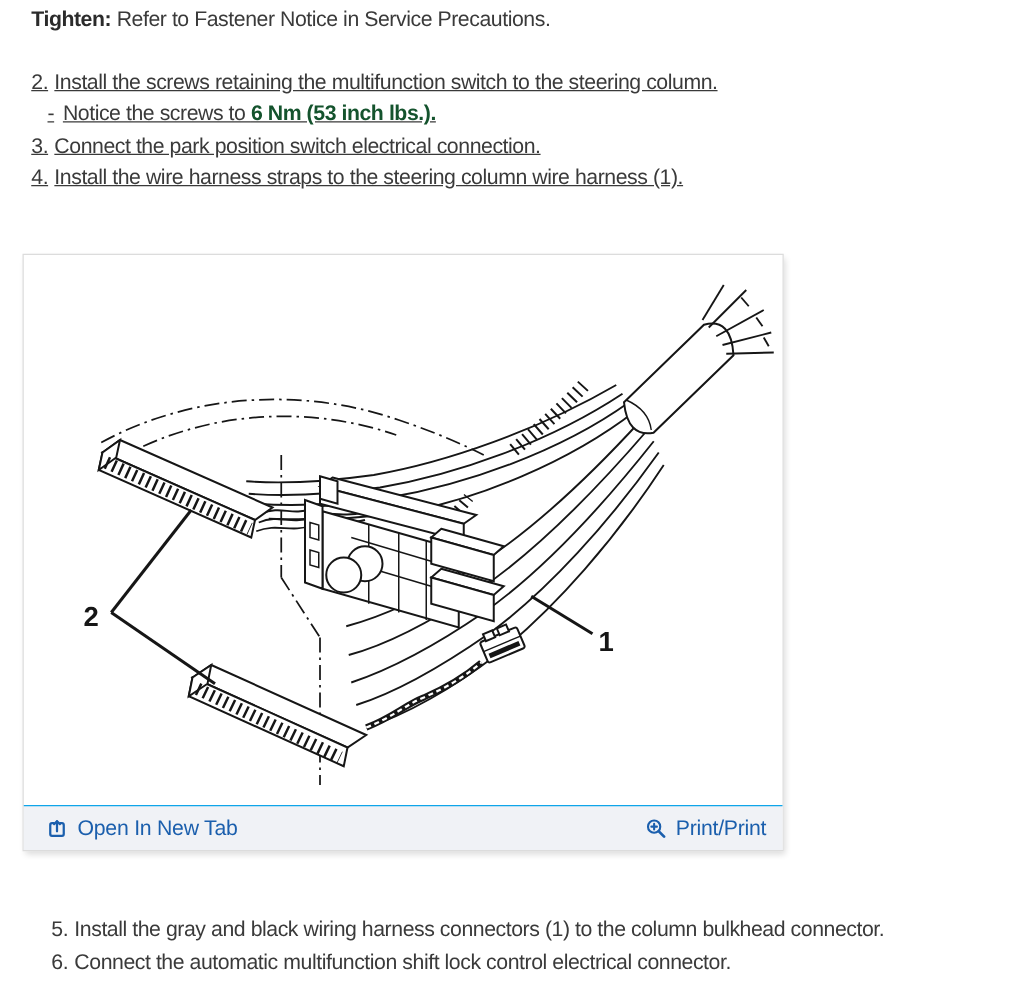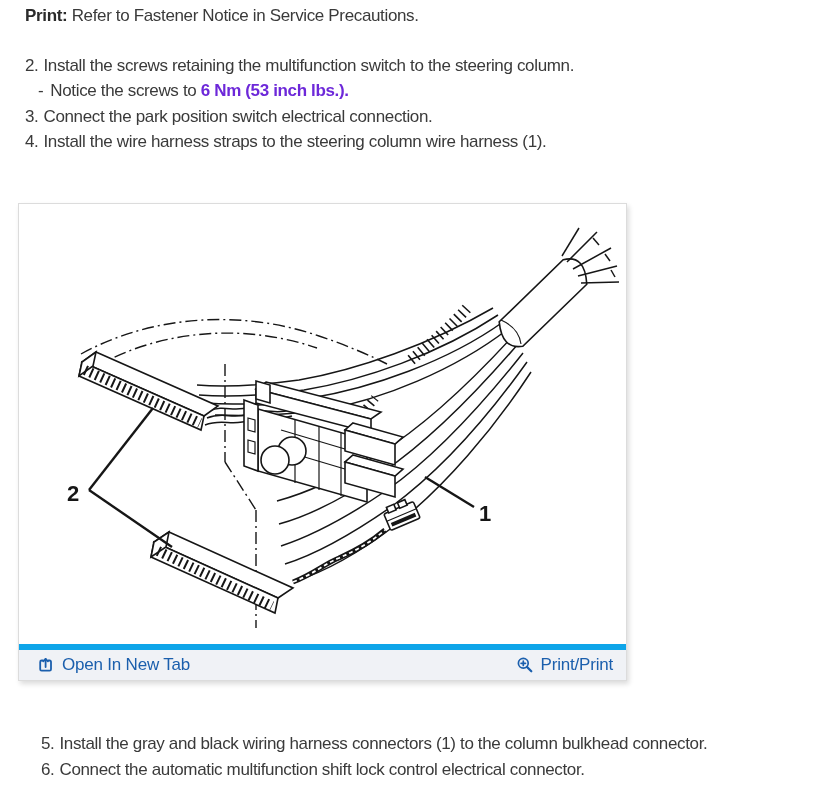--- a/index.html
+++ b/index.html
@@ -4,54 +4,54 @@
 <style>
   * { margin:0; padding:0; box-sizing:border-box; }
   html,body { background:#ffffff; }
   #page {
     position:relative; width:820px; height:804px; background:#ffffff;
     font-family:"Liberation Sans", sans-serif; color:#3a3a3a; overflow:hidden;
   }
   .textline { font-size:17px; letter-spacing:-0.35px; }
   .notice { position:absolute; left:25px; top:6px; }
   .notice strong { color:#2b2b2b; }
-  .steps-top { position:absolute; left:25px; top:53px; line-height:25.4px; }
+  .steps-top { position:absolute; left:25px; top:53px; line-height:25.4px;text-decoration:underline; }
   .steps-bottom { position:absolute; left:41px; top:731px; line-height:26px; }
   .num { margin-right:5px; }
   .sub { padding-left:13px; }
   .sub .dash { margin-right:7px; }
-  strong { font-weight:bold; color:#6d28d9; }
+  strong { font-weight:bold; color:#14532d; }
 
   .figure {
     position:absolute; left:18px; top:203px; width:609px; height:478px;
     background:#ffffff; border:1px solid #dcdcdc;
     box-shadow:2px 3px 5px rgba(0,0,0,0.14);
   }
   .fig-canvas { position:absolute; left:0; top:0; right:0; bottom:36px; }
   .fig-canvas svg { width:100%; height:100%; display:block; }
   .figbar {
     position:absolute; left:0; right:0; bottom:0; height:36px;
-    background:#f0f2f6; border-top:6px solid #0ea5e9;
+    background:#f0f2f6; border-top:1px solid #0ea5e9;
     display:flex; align-items:center; justify-content:space-between;
     padding:0 13px 0 18px;
   }
   .figlink {
     display:flex; align-items:center; gap:7px;
     color:#1b5fad; font-size:17px; letter-spacing:-0.2px;
     text-decoration:none; cursor:pointer;
   }
   .figlink svg { display:block; }
 </style>
 </head>
 <body>
 
 <div id="page">
 
   <div class="textline notice">
-    <strong>Print:</strong><span> Refer to Fastener Notice in Service Precautions.</span>
+    <strong>Tighten:</strong><span> Refer to Fastener Notice in Service Precautions.</span>
   </div>
 
   <div class="textline steps-top">
     <div class="line">
       <span class="num">2.</span><span>Install the screws retaining the multifunction switch to the steering column.</span>
     </div>
     <div class="line sub">
       <span class="dash">-</span><span>Notice the screws to </span><strong>6 Nm (53 inch lbs.).</strong>
     </div>
     <div class="line">

